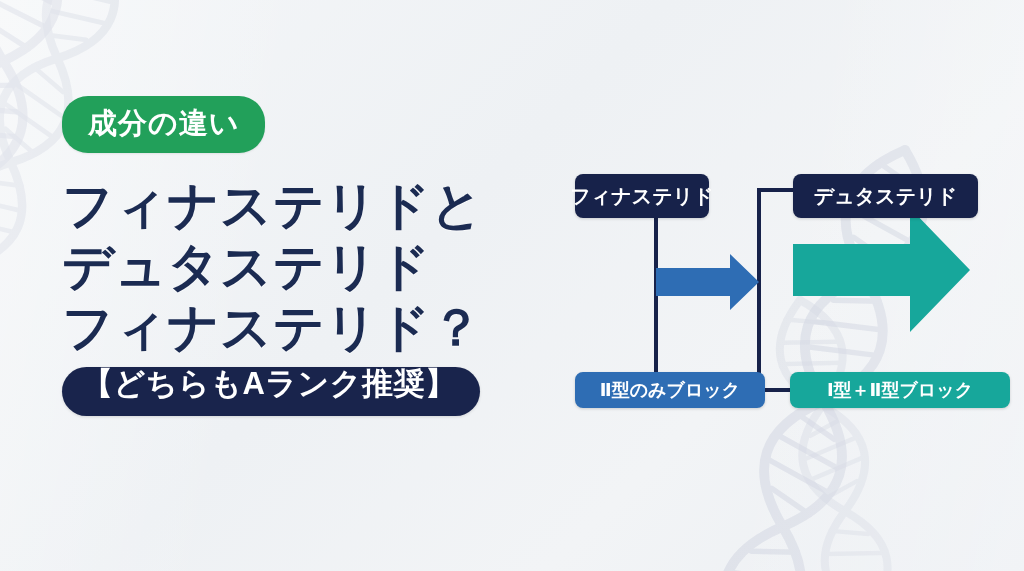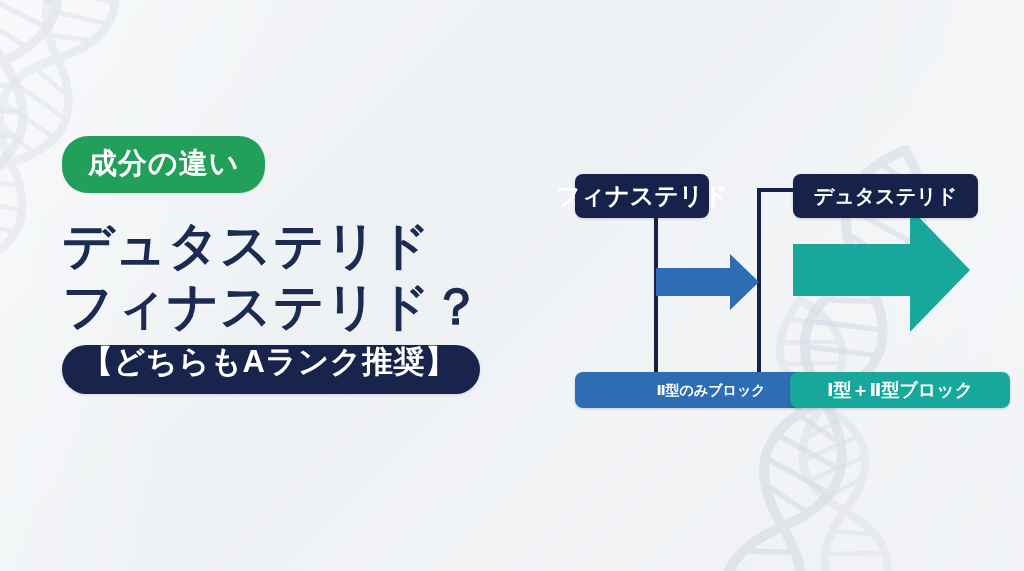--- a/index.html
+++ b/index.html
@@ -40,21 +40,20 @@
     display: inline-block;
     background: #22a05a;
     color: #ffffff;
     font-size: 29px;
     font-weight: 700;
     line-height: 1;
     padding: 13px 26px 15px 26px;
     border-radius: 26px;
     letter-spacing: 1px;
     box-shadow: 0 1px 2px rgba(0,0,0,0.08);
-    margin-top: 40px;
   }
 
   .headline {
     margin-top: 22px;
     color: #1b2b52;
     font-size: 51px;
     font-weight: 700;
     line-height: 1.20;
     letter-spacing: 0.5px;
     text-shadow: 0 1px 0 rgba(255,255,255,0.6);
@@ -94,34 +93,33 @@
     border-radius: 8px;
     box-shadow: 0 1px 3px rgba(0,0,0,0.16);
     white-space: nowrap;
     text-align: center;
   }
 
   .node-fina {
     left: 15px;  top: 14px;
     width: 134px; height: 44px;
     background: #17224a;
-    font-size: 24px;
+    font-size: 20px;
   }
   .node-duta {
     left: 233px; top: 14px;
     width: 185px; height: 44px;
     background: #17224a;
     font-size: 20px;
   }
   .node-block2 {
     left: 15px;  top: 212px;
     width: 190px; height: 36px;
     background: #2e6db4;
-    font-size: 14px;
-    padding-left: 41px;
+    font-size: 18px;
   }
   .node-block12 {
     left: 230px; top: 212px;
     width: 220px; height: 36px;
     background: #17a79b;
     font-size: 18px;
   }
 
   .connectors, .arrows {
     position: absolute;
@@ -188,20 +186,21 @@
     </svg>
   </div>
 
   <div class="sheen"></div>
 
   <div class="left-col">
 
     <div class="badge-green">成分の違い</div>
 
     <div class="headline">
+      <span class="line">フィナステリドと</span>
       <span class="line">デュタステリド</span>
       <span class="line">フィナステリド？</span>
     </div>
 
     <div class="badge-navy">【どちらもAランク推奨】</div>
   </div>
 
   <div class="diagram">
 
     <svg class="connectors" width="430" height="260" viewBox="0 0 430 260" aria-hidden="true">

